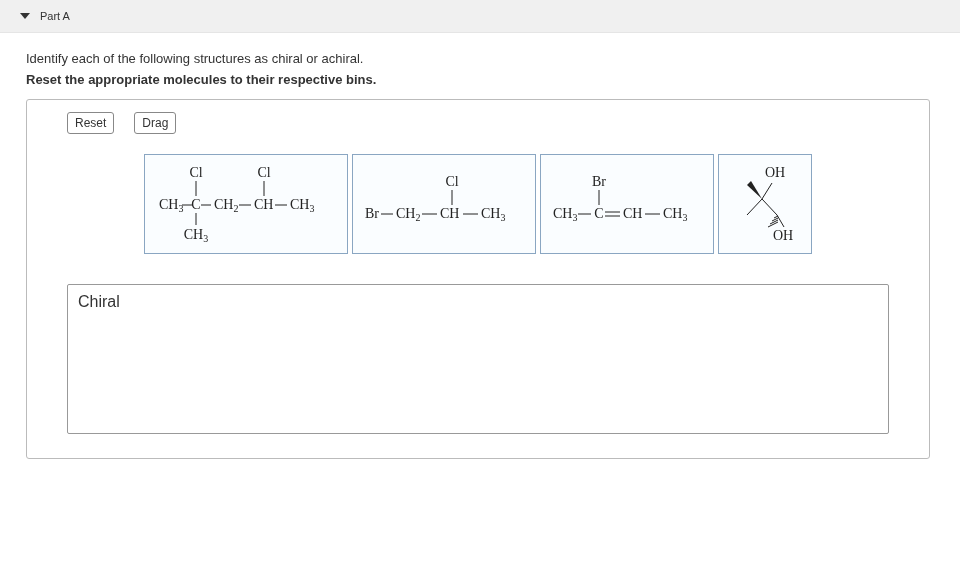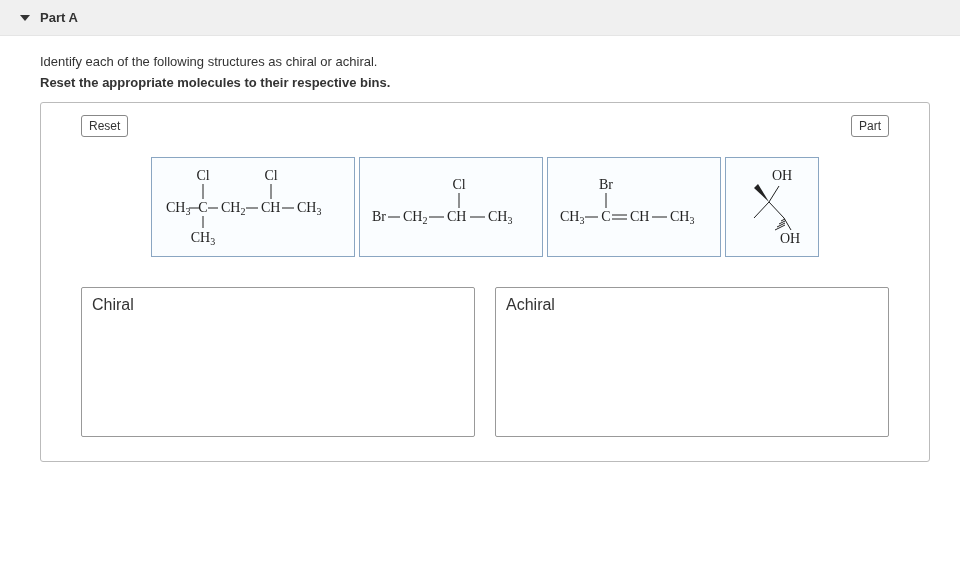--- a/index.html
+++ b/index.html
@@ -18,33 +18,33 @@
   gap: 10px;
   border-bottom: 1px solid #e5e5e5;
 }
 .caret {
   display: inline-block;
   width: 0; height: 0;
   border-left: 5px solid transparent;
   border-right: 5px solid transparent;
   border-top: 6px solid #333;
 }
-.part-title { font-weight: bold; font-size: 13px; }
-.content { padding: 18px 30px 20px 40px; }
+.part-title { font-weight: normal; font-size: 11px; }
+.content { padding: 18px 30px 20px 26px; }
 .instruction1 { margin-bottom: 6px; }
 .instruction2 { font-weight: bold; margin-bottom: 12px; }
 .workspace {
   border: 1px solid #bbb;
   border-radius: 3px;
   padding: 12px 40px 24px 40px;
   position: relative;
 }
 .toolbar {
   display: flex;
-  justify-content: space-between;
+  justify-content: flex-start;
   gap: 20px;
   margin-bottom: 20px;
 }
 .btn {
   border: 1px solid #888;
   border-radius: 3px;
   background: #fff;
   font-size: 12px;
   padding: 3px 7px;
   cursor: pointer;
@@ -96,21 +96,21 @@
   <span class="part-title">Part A</span>
 </div>
 
 <div class="content">
   <div class="instruction1">Identify each of the following structures as chiral or achiral.</div>
   <div class="instruction2">Reset the appropriate molecules to their respective bins.</div>
 
   <div class="workspace">
     <div class="toolbar">
       <button class="btn">Reset</button>
-      <button class="btn">Part</button>
+      <button class="btn">Drag</button>
     </div>
 
     <div class="molecules-row">
 
       <div class="molecule">
         <svg width="190" height="82">
 
           <text class="mol-text" x="45" y="14" text-anchor="middle">Cl</text>
           <line x1="45" y1="18" x2="45" y2="33" stroke="#222"></line>
           <text class="mol-text" x="113" y="14" text-anchor="middle">Cl</text>
@@ -184,18 +184,15 @@
           <text class="mol-text" x="58" y="77" text-anchor="middle">OH</text>
         </svg>
       </div>
 
     </div>
 
     <div class="bins-row">
       <div class="bin">
         <div class="bin-label">Chiral</div>
       </div>
-      <div class="bin">
-        <div class="bin-label">Achiral</div>
-      </div>
     </div>
   </div>
 </div>
 
 </body></html>

